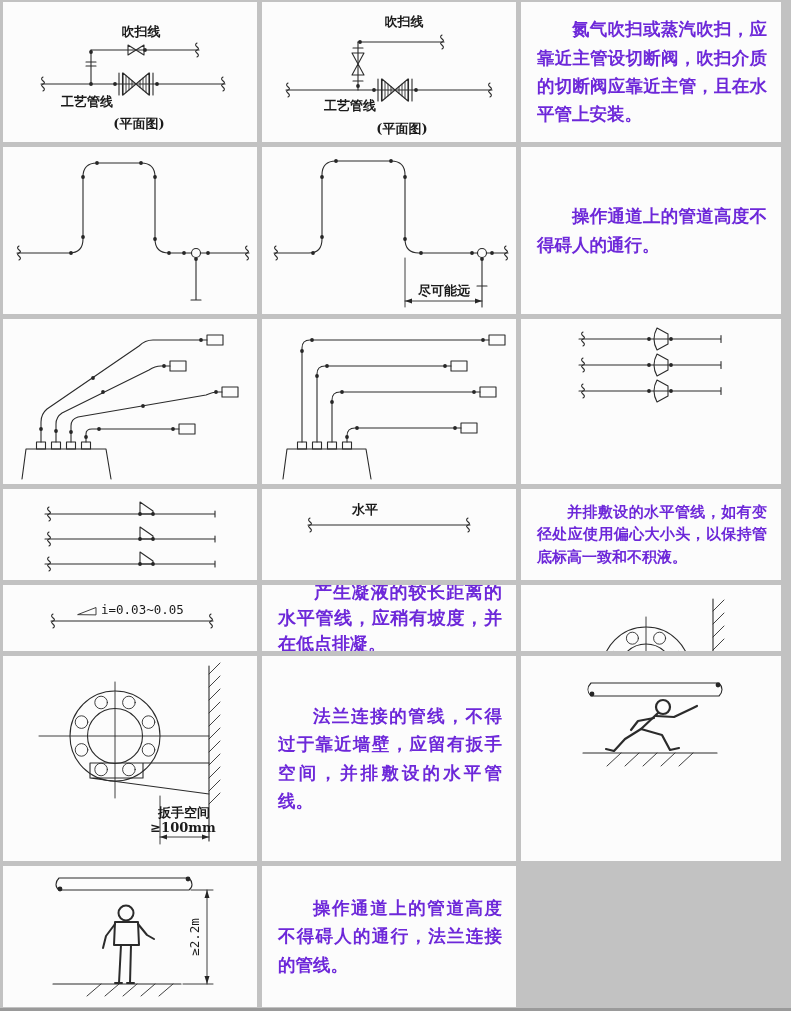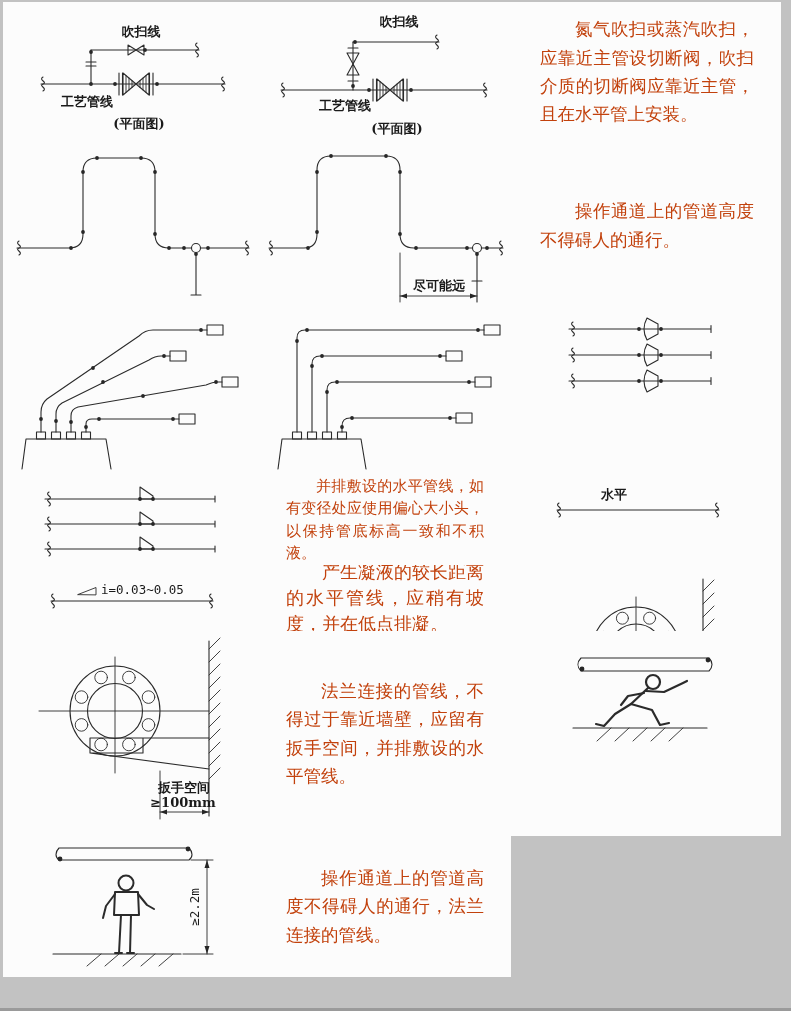--- a/index.html
+++ b/index.html
@@ -3,26 +3,27 @@
 <meta charset="utf-8">
 <style>
   html,body{margin:0;padding:0;background:#e8e8e8;}
   .sheet{
     width:791px;height:1011px;box-sizing:border-box;
     background:#c2c2c2;
     padding:2px 10px 4px 3px;
     display:grid;
     grid-template-columns:254px 254px 1fr;
     grid-template-rows:140px 167px 165px 91px 66px 205px 141px;
+    gap:5px;
     border-bottom:3px solid #9a9a9a;
     font-family:"DejaVu Serif",serif;
   }
   .cell{background:#fcfcfc;position:relative;overflow:hidden;}
   .note{display:flex;align-items:center;padding:4px 10px 4px 12px;box-sizing:border-box;}
-  .note p{margin:17px;text-indent:2em;text-align:justify;font-weight:400;color:#c2410c;}
+  .note p{margin:4px;text-indent:2em;text-align:justify;font-weight:700;color:#6d28d9;}
   .fs-big p{font-size:17.5px;line-height:1.62;}
   .fs-mid p{font-size:15px;line-height:1.5;}
   .fs-sml p{font-size:18px;line-height:1.45;}
   svg{display:block;}
   .ln{stroke:#2b2b2b;stroke-width:1.1;fill:none;stroke-linecap:round;stroke-linejoin:round;}
   .thin{stroke-width:0.9;}
   .fl{fill:#262626;stroke:none;}
   .wh{fill:#fcfcfc;}
   .dl{font:600 13px "DejaVu Serif",serif;fill:#1a1a1a;}
   .dm{font:12.5px "DejaVu Sans Mono",monospace;fill:#1a1a1a;}
@@ -254,31 +255,31 @@
 
         <path class="ln" d="M42,75 H212 M212,72 V78"></path>
         <use href="#brk" class="ln" x="46" y="75"></use>
         <path class="ln" d="M137,75 V63 L150,72 V75 Z"></path>
         <use href="#dot" class="fl" x="137" y="75"></use>
           <use href="#dot" class="fl" x="150" y="75"></use>
       </g>
     </svg>
   </div>
 
-  <div class="cell note fs-mid">
-    <p>并排敷设的水平管线，如有变径处应使用偏心大小头，以保持管底标高一致和不积液。</p>
-  </div>
-
   <div class="cell">
     <svg width="254" height="66" viewBox="0 0 254 66">
       <path class="ln" d="M46,36 H208"></path>
       <use href="#brk" class="ln" x="48" y="36"></use>
       <use href="#brk" class="ln" x="206" y="36"></use>
       <text class="dl" x="103" y="25" text-anchor="middle">水平</text>
     </svg>
+  </div>
+
+  <div class="cell note fs-mid">
+    <p>并排敷设的水平管线，如有变径处应使用偏心大小头，以保持管底标高一致和不积液。</p>
   </div>
 
   <div class="cell">
     <svg width="254" height="66" viewBox="0 0 254 66">
       <path class="ln" d="M48,36 H210"></path>
       <use href="#brk" class="ln" x="50" y="36"></use>
       <use href="#brk" class="ln" x="208" y="36"></use>
       <path class="ln thin" d="M75,29.5 L93,22.5 V29.5 Z"></path>
       <text class="dm" x="98" y="29">i=0.03~0.05</text>
     </svg>

